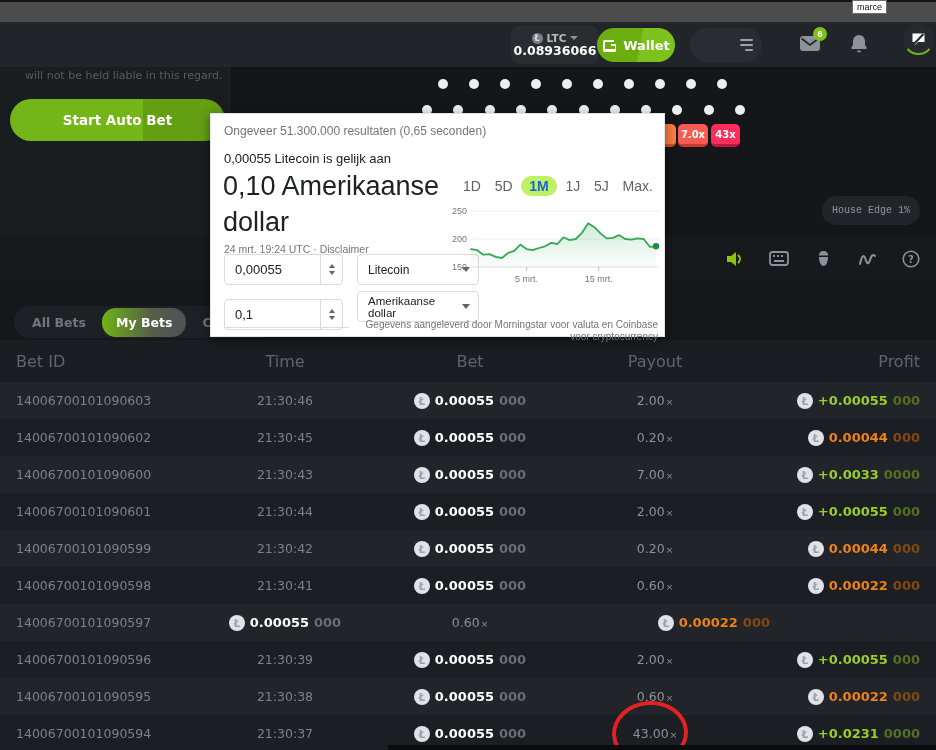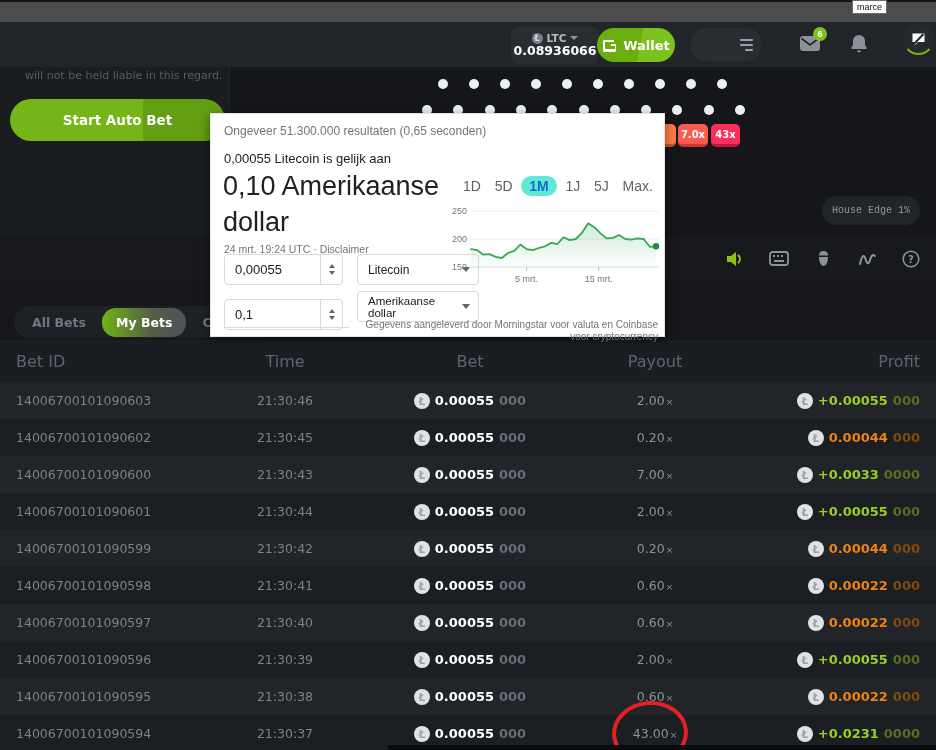--- a/index.html
+++ b/index.html
@@ -100,21 +100,21 @@
     align-items:center; justify-content:center; gap:3px; cursor:pointer; }
   .g-spin .up { width:0;height:0;border-left:3.5px solid transparent;border-right:3.5px solid transparent;border-bottom:4px solid #5f6368;}
   .g-spin .dn { width:0;height:0;border-left:3.5px solid transparent;border-right:3.5px solid transparent;border-top:4px solid #5f6368;}
   .g-select { position:absolute; left:146px; width:122px; height:31px; border:1px solid #d9d9d9; border-radius:4px;
     display:flex; align-items:center; justify-content:space-between; padding:0 8px 0 10px; font-size:12px; cursor:pointer; }
   .g-select .dn { width:0;height:0;border-left:4px solid transparent;border-right:4px solid transparent;border-top:5px solid #5f6368;}
   .g-sep { position:absolute; left:13px; top:213px; width:125px; border-top:1px solid #dadce0; }
   .g-provider { position:absolute; right:6px; top:205px; width:300px; text-align:right; font-size:10px; color:#70757a; line-height:12px;}
   .rtabs { position:absolute; left:247px; top:62px; width:200px; display:flex; justify-content:space-between; align-items:center; }
   .rtab { font-size:14px; color:#5f6368; cursor:pointer; padding:2px 5px; }
-  .rtab.sel { color:#1967d2; background:#5eead4; border-radius:11px; padding:2px 8px; font-weight:bold; }
+  .rtab.sel { color:#1967d2; background:#bef264; border-radius:11px; padding:2px 8px; font-weight:bold; }
   .popup-chart { position:absolute; left:240px; top:90px; }
 </style>
 </head>
 <body>
 
 <div id="root">
 
   <div class="topbar"></div>
   <div class="tooltip">marce</div>
 
@@ -402,21 +402,20 @@
                 <circle cx="8" cy="8" r="8" fill="#dfe3e7"></circle>
                 <text x="8" y="11.6" text-anchor="middle" font-size="10" font-weight="bold" fill="#9aa1a8" font-family="DejaVu Sans">Ł</text>
               </svg>
             </span>
             <b>0.00022</b>
             <i>000</i>
           </span>
         </div>
         <div class="trow even">
           <span class="c-id">14006700101090597</span>
-          <span class="c-time">21:30:40</span>
           <span class="c-bet">
             <span class="coin">
               <svg viewBox="0 0 16 16" width="16" height="16">
                 <circle cx="8" cy="8" r="8" fill="#dfe3e7"></circle>
                 <text x="8" y="11.6" text-anchor="middle" font-size="10" font-weight="bold" fill="#9aa1a8" font-family="DejaVu Sans">Ł</text>
               </svg>
             </span>
             <b>0.00055</b>
             <i>000</i>
           </span>

